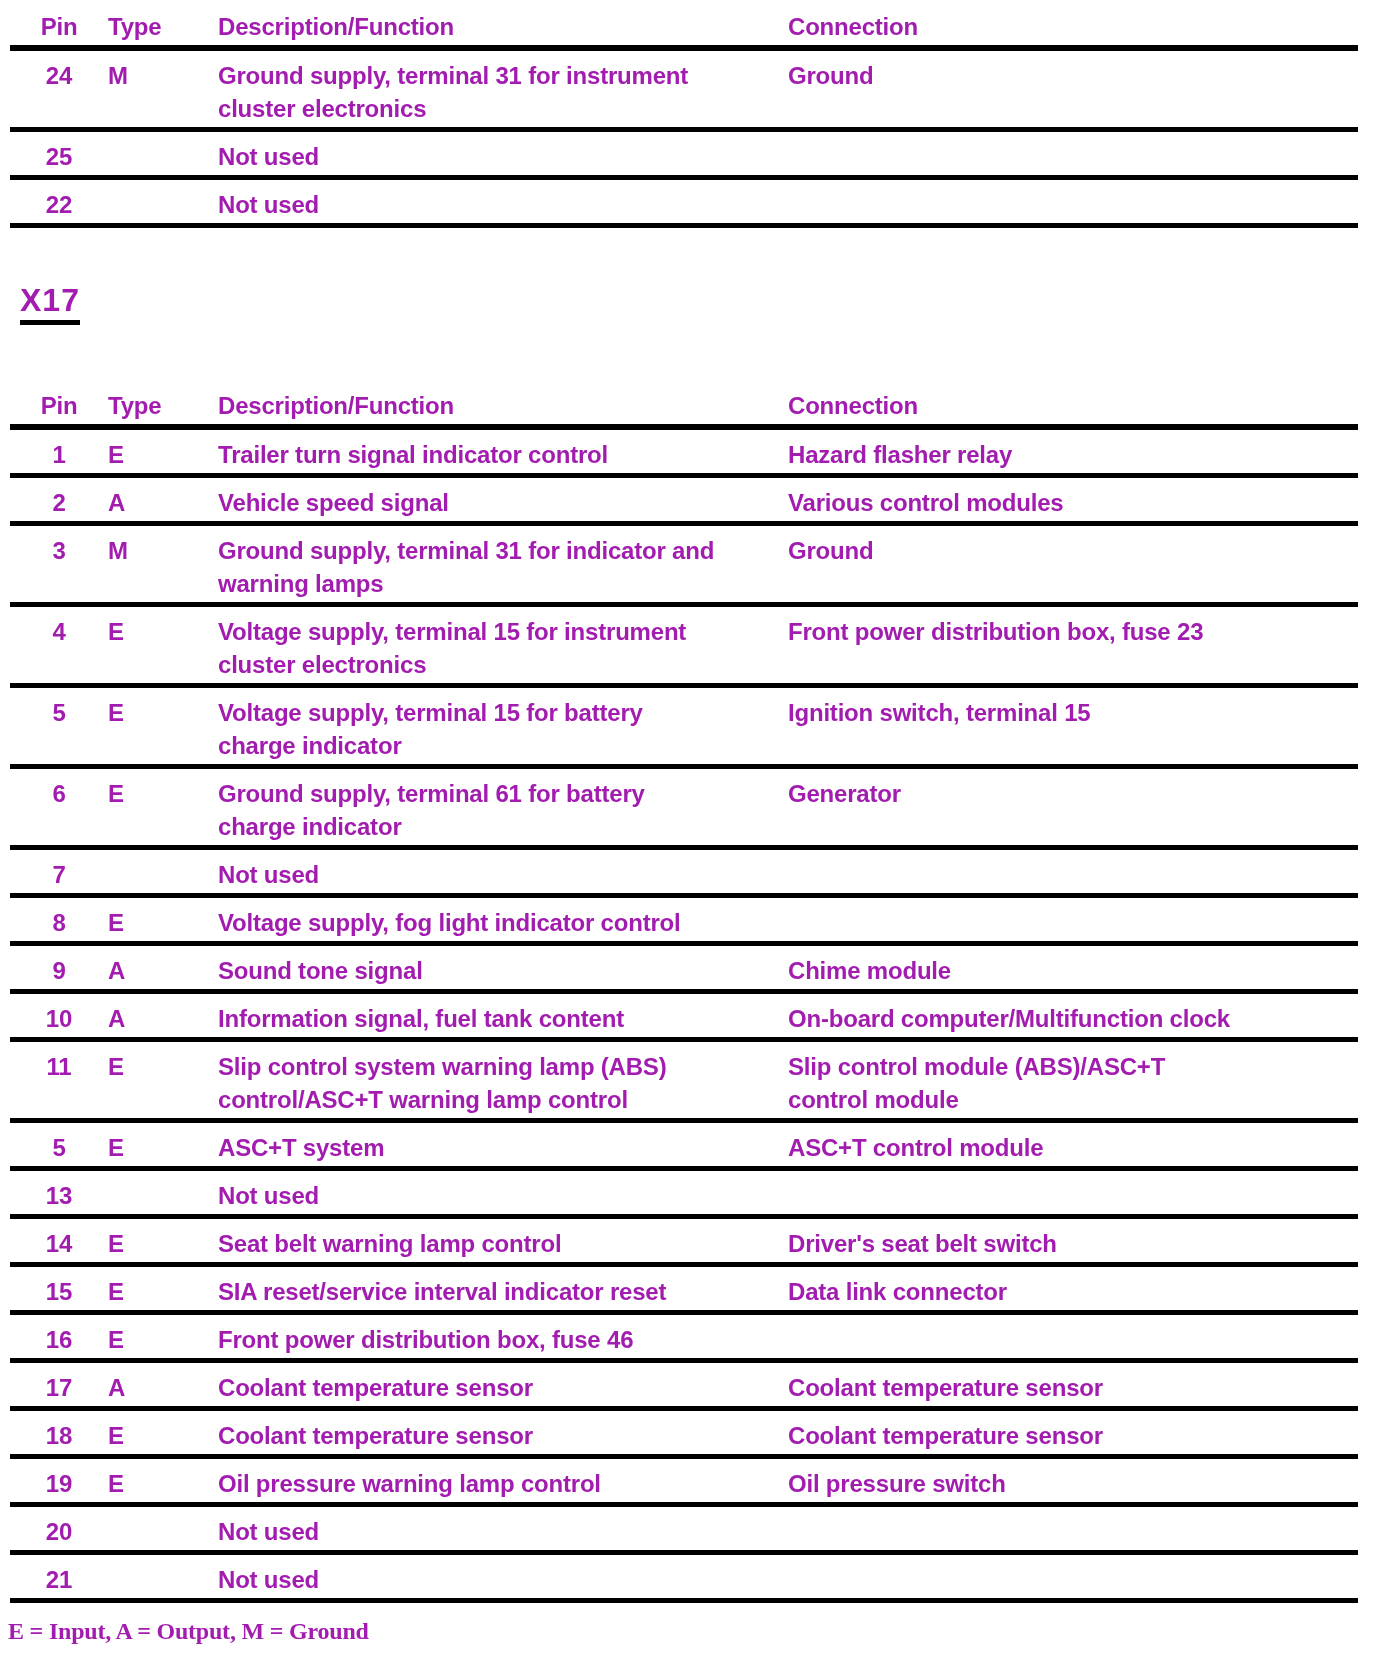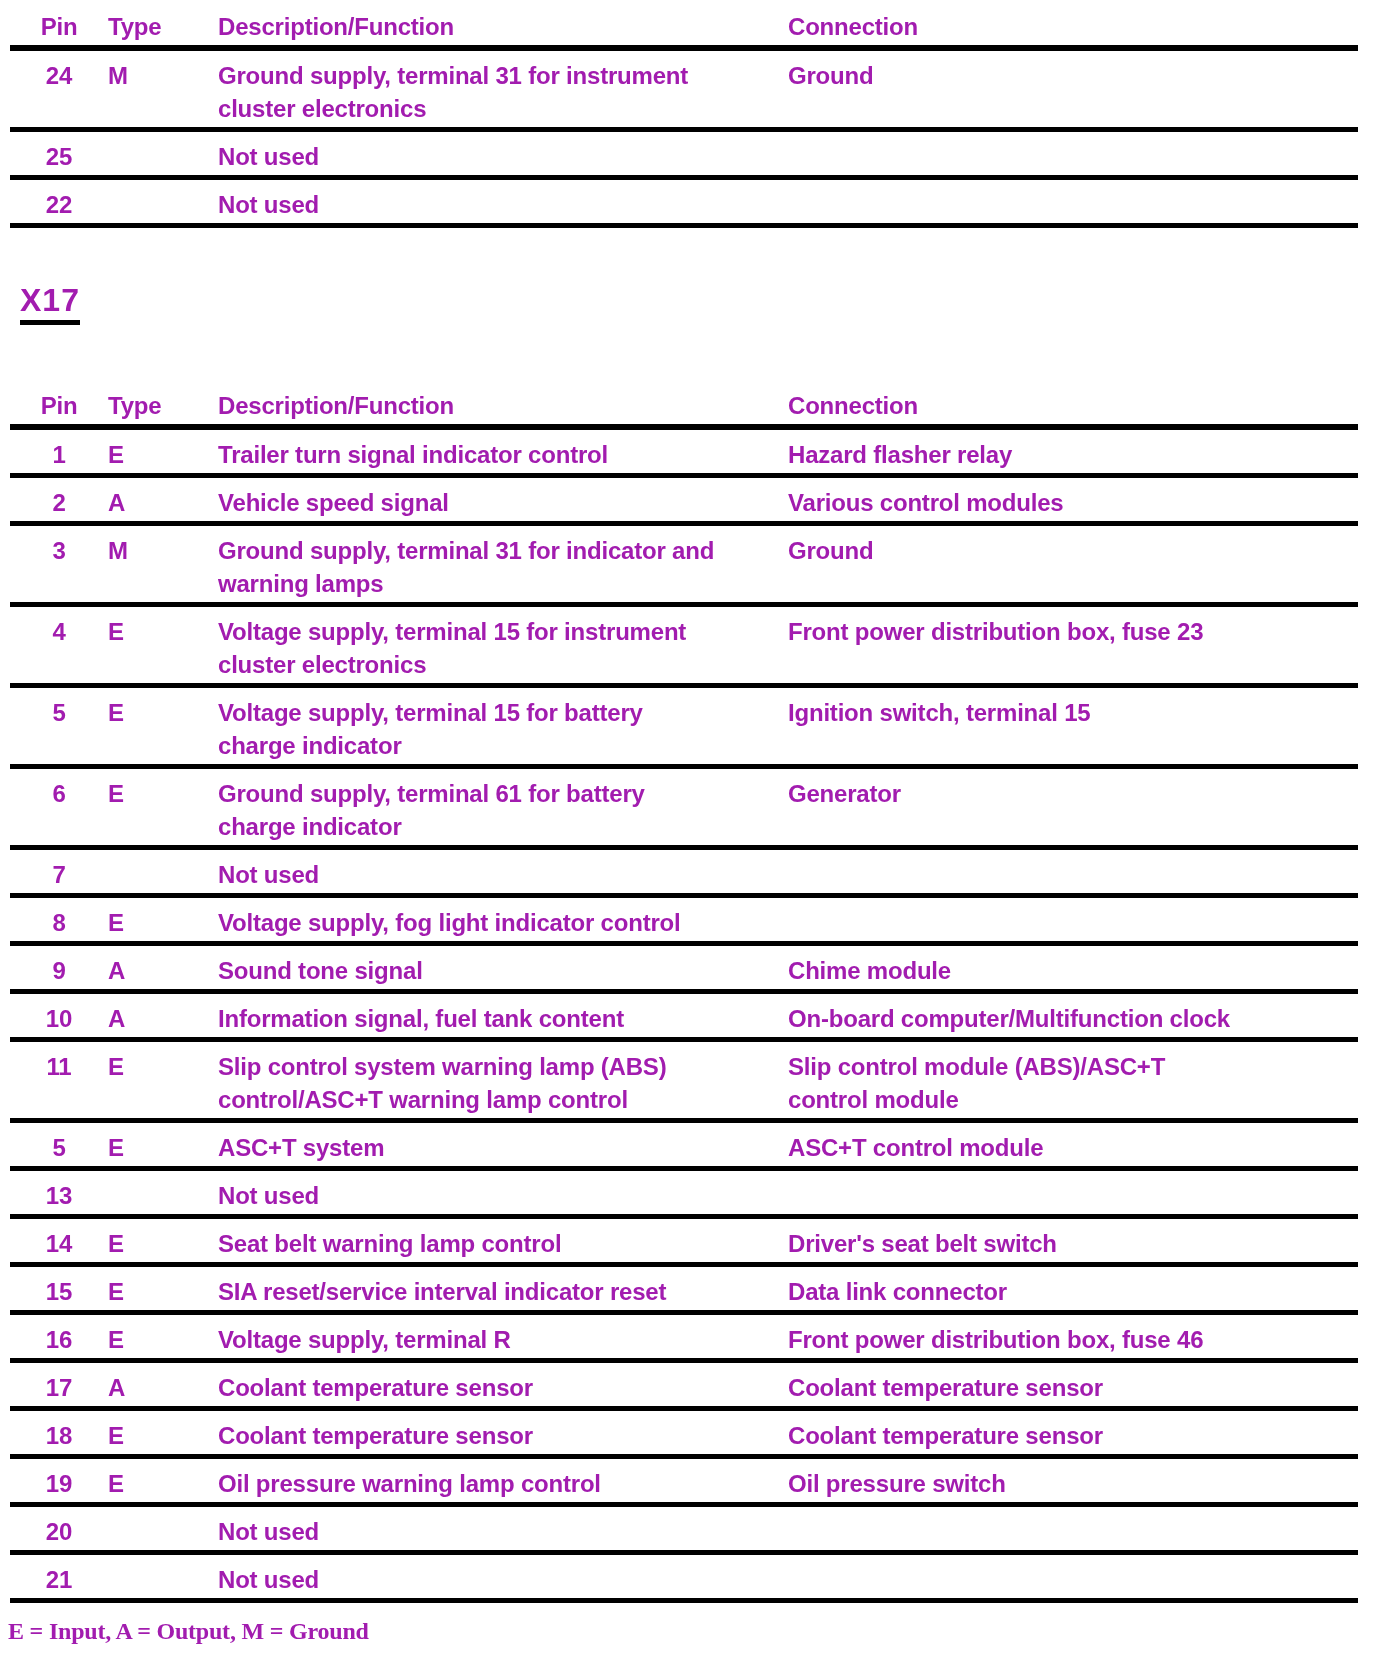--- a/index.html
+++ b/index.html
@@ -195,21 +195,20 @@
       <div class="row">
         <div class="cell c-pin">15</div>
         <div class="cell c-type">E</div>
         <div class="cell c-desc">SIA reset/service interval indicator reset</div>
         <div class="cell c-conn">Data link connector</div>
       </div>
 
       <div class="row">
         <div class="cell c-pin">16</div>
         <div class="cell c-type">E</div>
-        <div class="cell c-desc">Voltage supply, terminal R</div>
         <div class="cell c-conn">Front power distribution box, fuse 46</div>
       </div>
 
       <div class="row">
         <div class="cell c-pin">17</div>
         <div class="cell c-type">A</div>
         <div class="cell c-desc">Coolant temperature sensor</div>
         <div class="cell c-conn">Coolant temperature sensor</div>
       </div>
 

